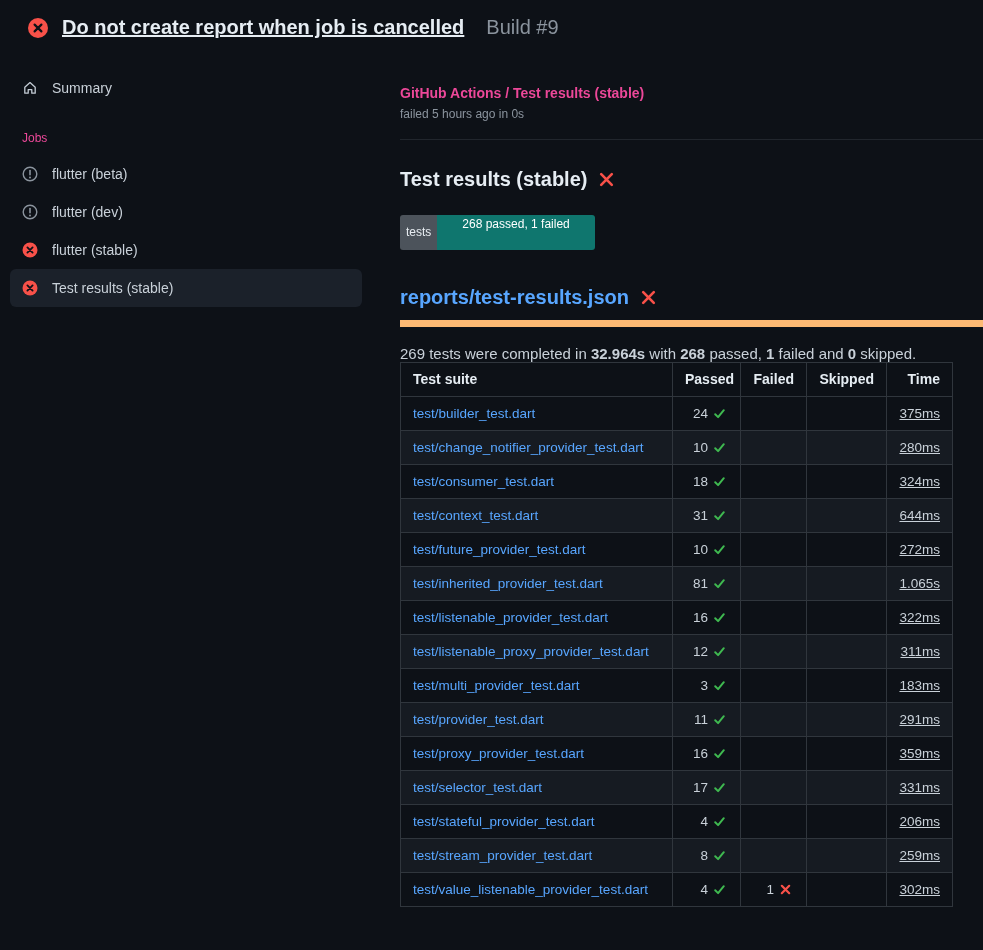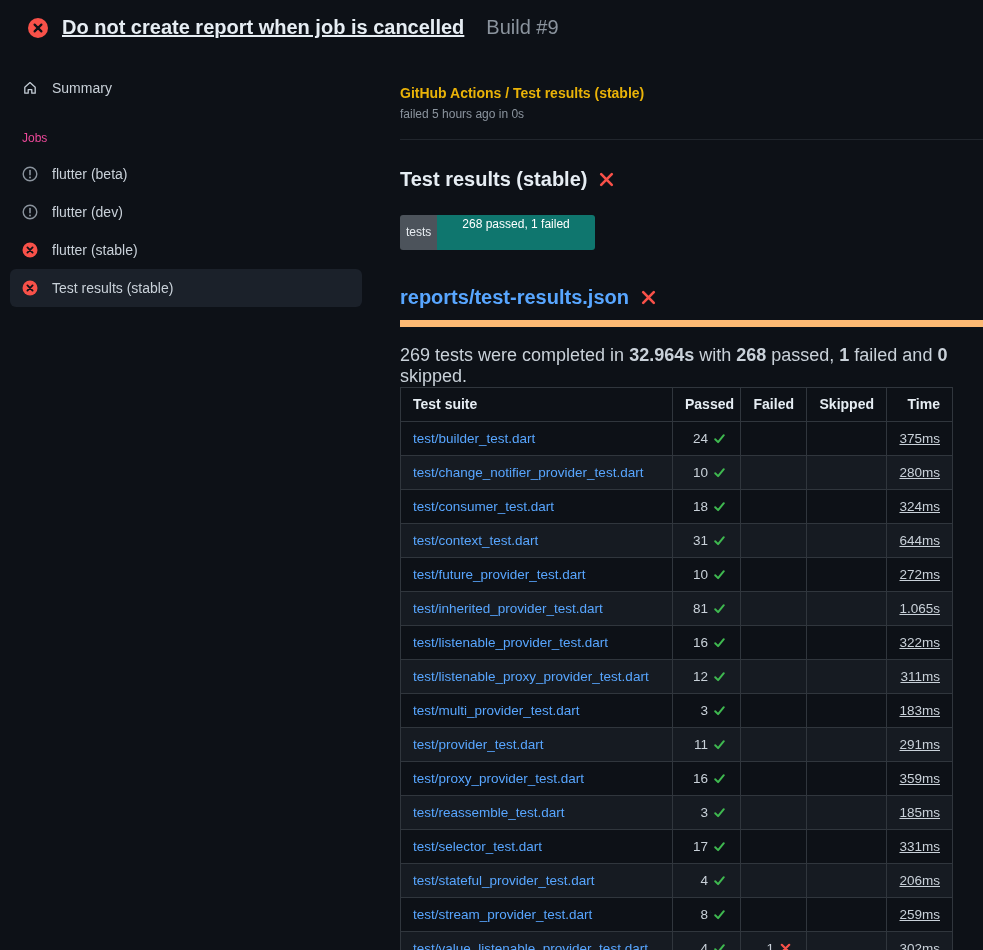--- a/index.html
+++ b/index.html
@@ -16,37 +16,37 @@
 
   .layout { display: flex; align-items: flex-start; }
   .sidebar { width: 372px; flex: none; padding: 20px 10px 0; }
   .side-item { display: flex; align-items: center; gap: 14px; height: 38px; padding: 0 12px;
                border-radius: 6px; font-size: 14px; color: #c9d1d9; cursor: pointer; }
   .side-item.selected { background: #1b212a; }
   .ico { width: 16px; height: 16px; flex: none; display: inline-flex; }
   .jobs-label { color: #ec4899; font-size: 12px; margin: 24px 0 10px 12px; }
 
   .main { flex: 1; padding: 36px 0 0 28px; }
-  .breadcrumb { font-weight: 700; color: #eab308; font-size: 14px; }
+  .breadcrumb { font-weight: 700; color: #ec4899; font-size: 14px; }
   .status-line { color: #8b949e; font-size: 12px; margin-top: 6px; }
   .divider { border: none; border-top: 1px solid #21262d; margin: 18px 0 0; }
 
   .run-title { display: flex; align-items: center; gap: 11px; margin-top: 28px;
                font-size: 20px; font-weight: 600; color: #e6edf3; }
   .badge { display: inline-flex; margin-top: 24px; font-size: 12px; line-height: 19px;
            border-radius: 3px; overflow: hidden; }
   .badge .lbl { background: #4c535b; color: #e8edf2; padding: 8px 6px; }
   .badge .val { background: #0f766e; color: #ffffff; padding: 0 25px; }
 
   .report-title { display: flex; align-items: center; gap: 11px; margin-top: 36px;
                   padding-bottom: 11px; border-bottom: 7px solid #fdba74;
                   font-size: 20px; font-weight: 700; margin-right: 0; }
   .report-title a { color: #58a6ff; text-decoration: none; }
 
-  .summary-line { margin: 18px 0 0; font-size: 18px; color: #c9d1d9; }
+  .summary-line { margin: 18px 0 0; font-size: 15px; color: #c9d1d9; }
   .summary-line b { font-weight: 700; }
 
   table.results { width: 552px; table-layout: fixed; border-collapse: collapse;
                   font-size: 13.5px; }
   .results th, .results td { border: 1px solid #30363d; padding: 8px 12px; line-height: 17px; }
   .results th { font-weight: 700; color: #e6edf3; text-align: right; font-size: 14px; }
   .results th.suite-h { text-align: left; }
   .results tbody tr:nth-child(even) { background: #161b22; }
   .results td.suite { overflow: hidden; white-space: nowrap; }
   .results td.suite a { color: #58a6ff; text-decoration: none; }
@@ -358,37 +358,20 @@
     <td class="num">
       <span></span>
     </td>
     <td class="num">
       <span></span>
     </td>
     <td class="time">359ms</td>
   </tr>
           <tr>
     <td class="suite">
-      <a href="#">test/reassemble_test.dart</a>
-    </td>
-    <td class="num">
-      <span>3</span><svg class="mini" width="13" height="13" viewBox="0 0 13 13">
-                <path d="M2.2 7.2 L5.1 10.1 L10.8 3.2" fill="none" stroke="#3fb950" stroke-width="2" stroke-linecap="round" stroke-linejoin="round"></path>
-              </svg>
-    </td>
-    <td class="num">
-      <span></span>
-    </td>
-    <td class="num">
-      <span></span>
-    </td>
-    <td class="time">185ms</td>
-  </tr>
-          <tr>
-    <td class="suite">
       <a href="#">test/selector_test.dart</a>
     </td>
     <td class="num">
       <span>17</span><svg class="mini" width="13" height="13" viewBox="0 0 13 13">
                 <path d="M2.2 7.2 L5.1 10.1 L10.8 3.2" fill="none" stroke="#3fb950" stroke-width="2" stroke-linecap="round" stroke-linejoin="round"></path>
               </svg>
     </td>
     <td class="num">
       <span></span>
     </td>

